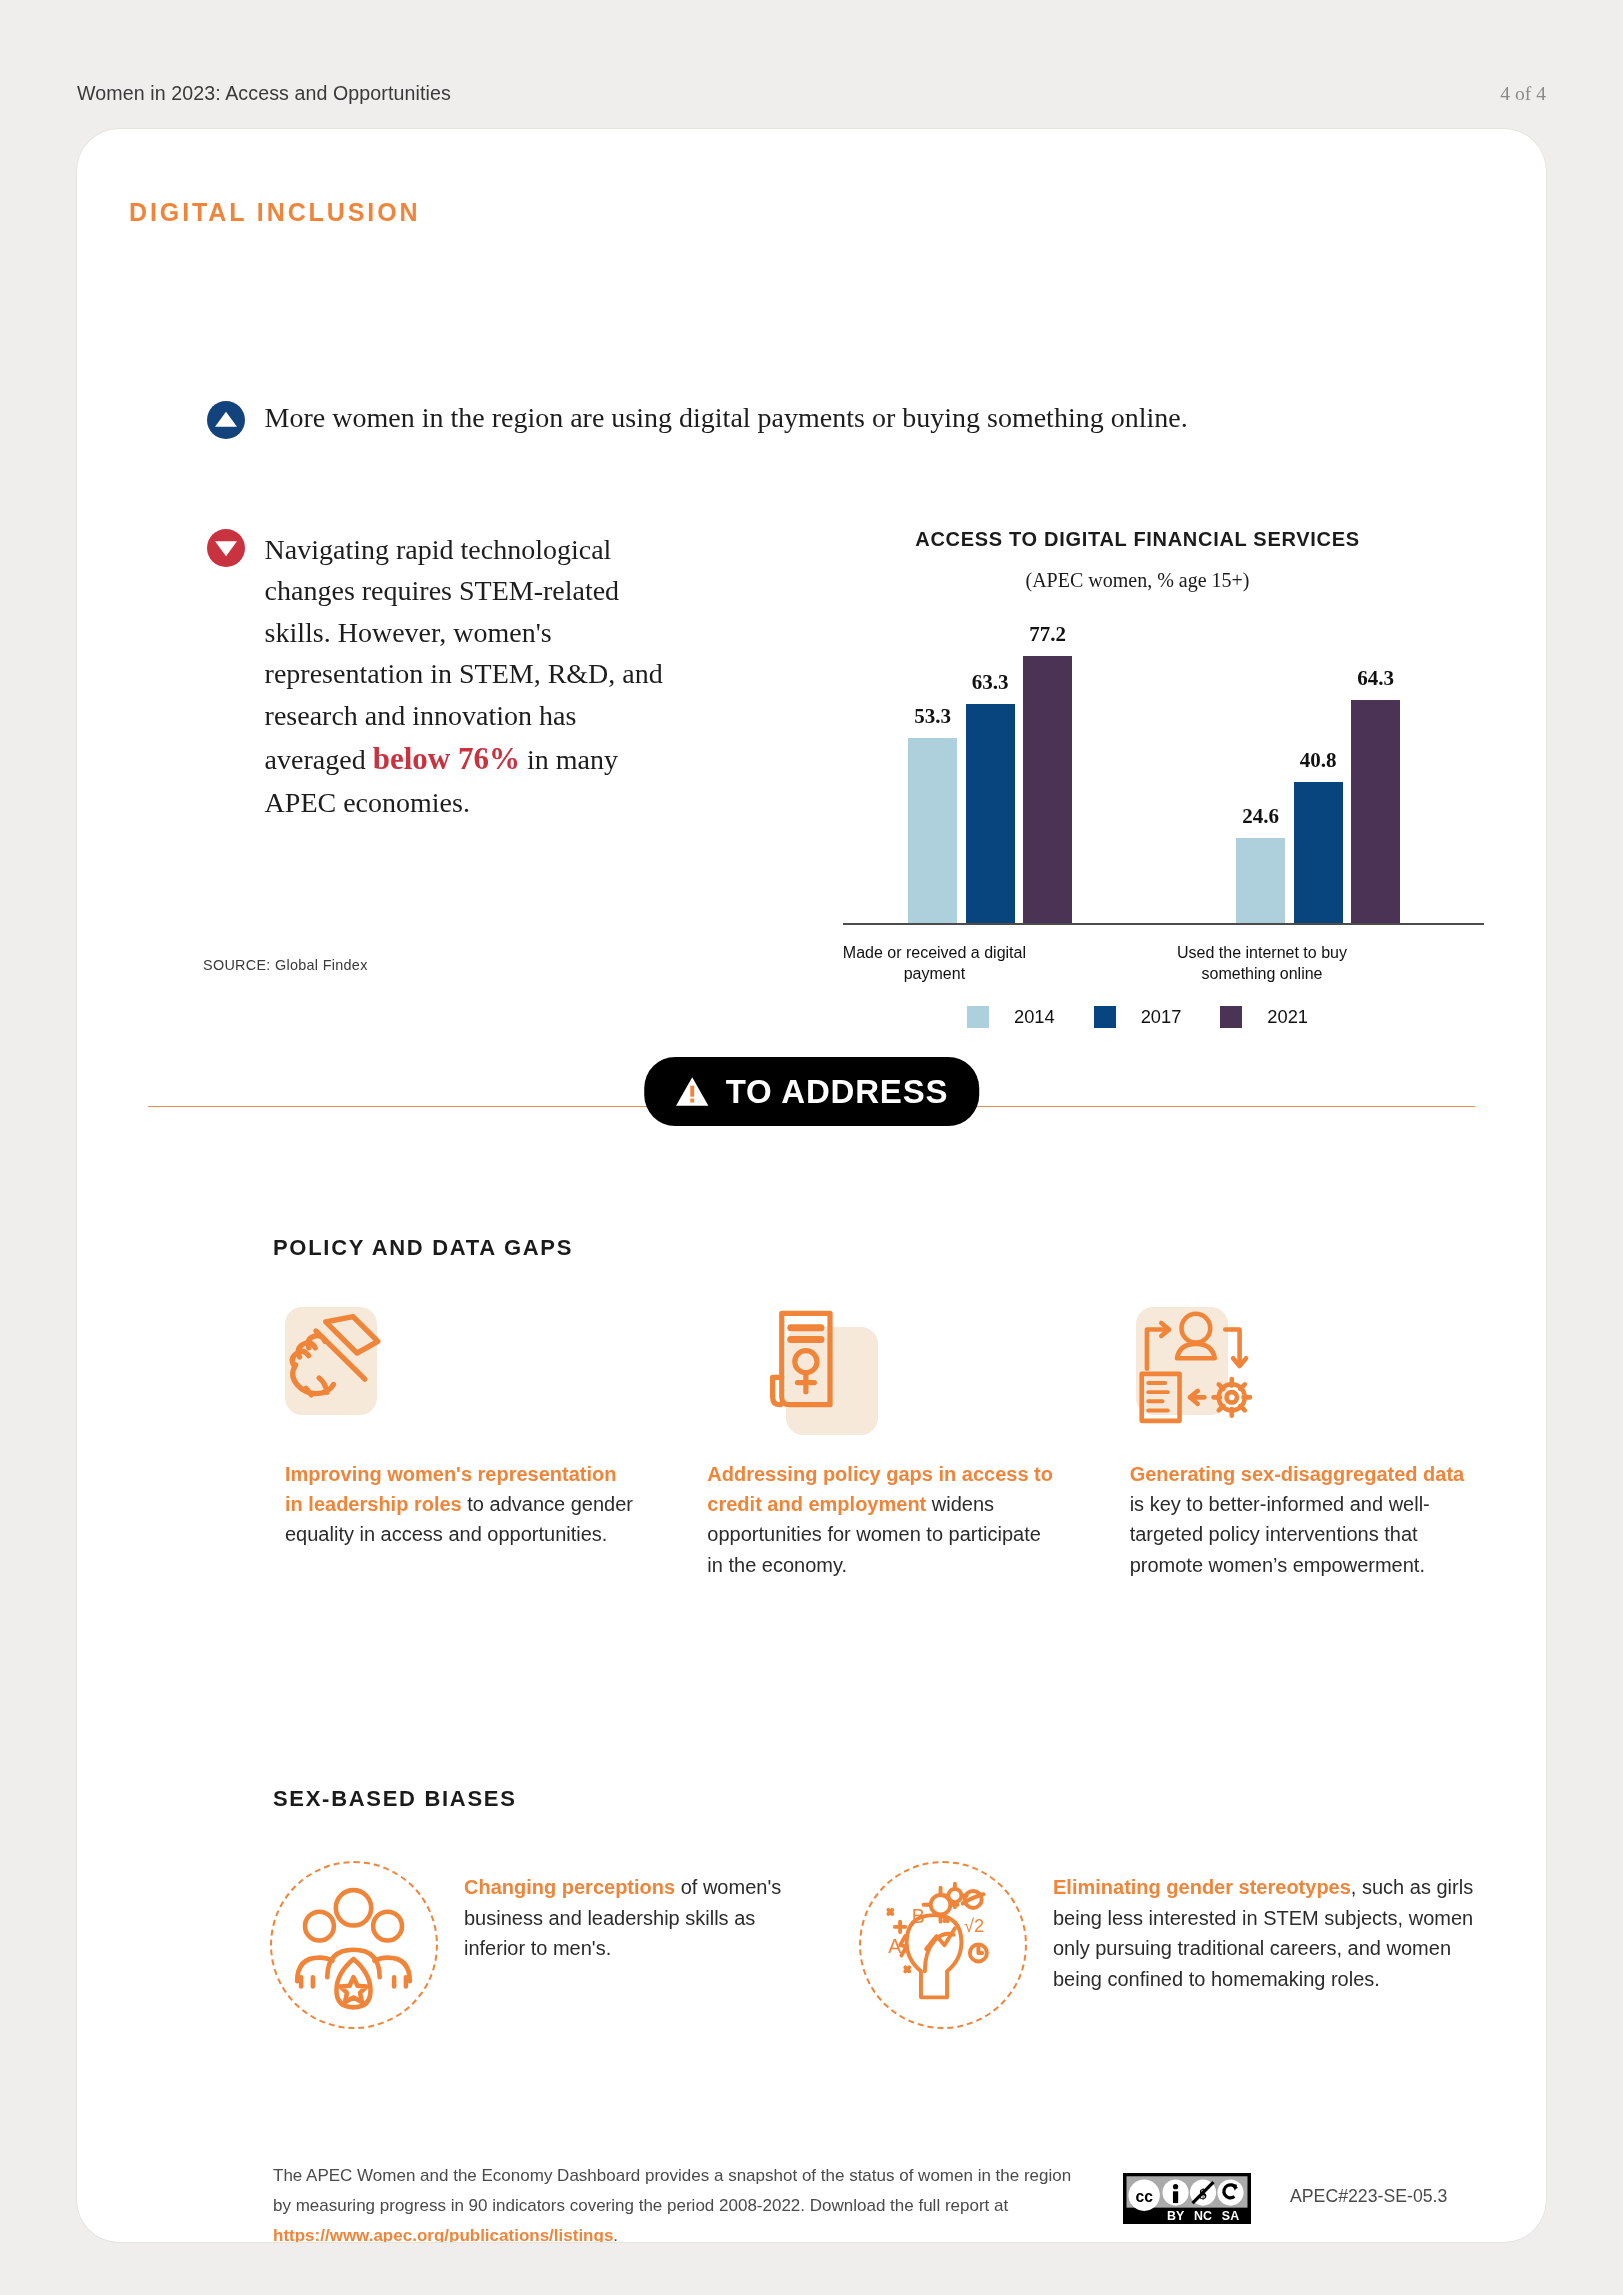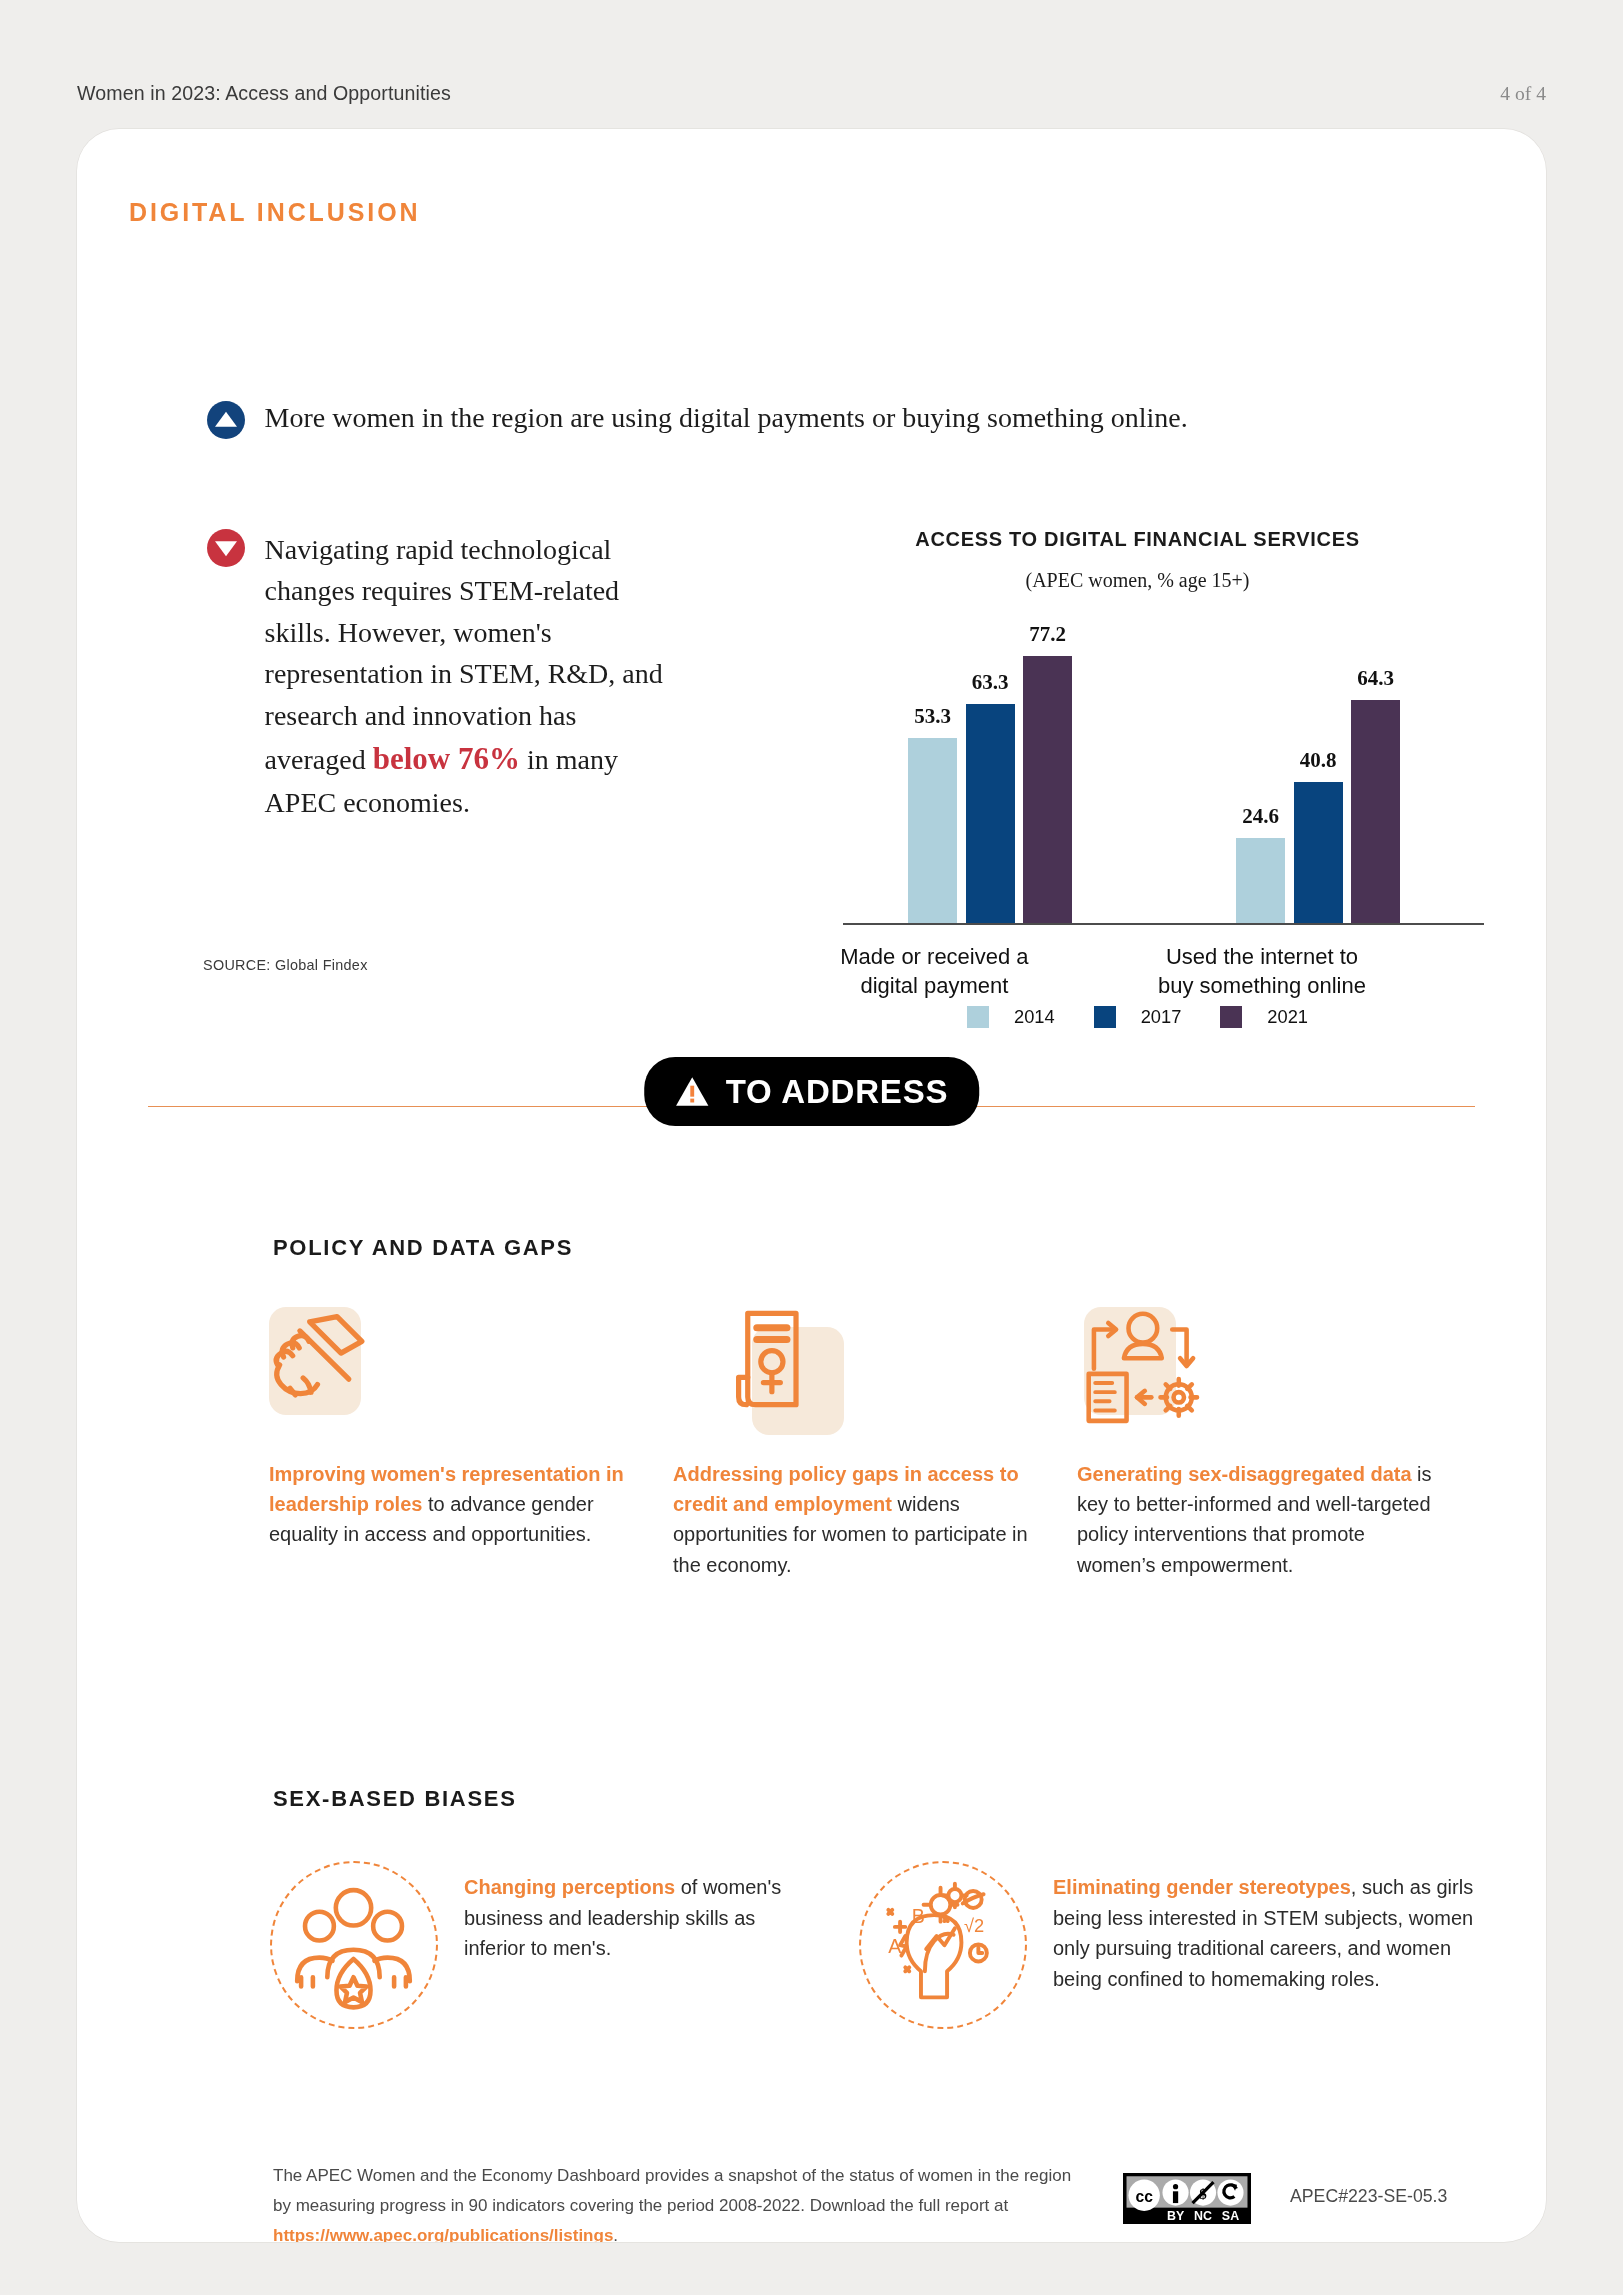--- a/index.html
+++ b/index.html
@@ -96,21 +96,21 @@
   .group.g2{ left:393px; }
   .bar{ width:49px; position:relative; }
   .bar .val{
     position:absolute; left:50%; transform:translateX(-50%);
     top:-34px; font-family:"Liberation Serif", serif;
     font-weight:700; font-size:21px; color:#111; white-space:nowrap;
   }
   .cat-labels{ position:relative; margin-left:72px; margin-right:19.6px; height:72px;}
   .cat{
     position:absolute; top:17px; text-align:center; width:222px;
-    font-size:22px; color:#111; line-height:1.32;
+    font-size:16px; color:#111; line-height:1.32;
   }
   .cat.c1{ left:-19.6px; }
   .cat.c2{ left:308px; }
   .legend{
     display:flex; justify-content:center; gap:39px; margin-top:9.2px;
   }
   .legend-item{ display:flex; align-items:center; gap:25px;}
   .legend-swatch{ width:22px;height:22px; }
   .legend-label{ font-size:18.3px; color:#111; }
   
@@ -130,22 +130,22 @@
     color:#fff; font-size:33px; font-weight:700; letter-spacing:0.8px;
   }
   
   .sub-heading{
     position:absolute; font-size:22px; font-weight:700; color:#1b1b1b;
     letter-spacing:1.7px;
   }
   .sub-heading.policy{ top:1106px; left:196px; }
   .sub-heading.biases{ top:1657px; left:196px; }
   
-  .cols{ position:absolute; top:1178px; left:192px; width:1197px;
-         display:flex; gap:47px; }
+  .cols{ position:absolute; top:1178px; left:208px; width:1197px;
+         display:flex; gap:70px; }
   .col{ width:357px; }
   .col-icon{ height:124px; position:relative; }
   .icon-badge{
     position:absolute; top:0; left:0; width:92px; height:108px;
     background:#f6e9da; border-radius:17px;
   }
   .icon-badge.c2{ left:79px; top:19.6px;}
   .icon-badge.c3{ left:6.5px; top:0;}
   .col-text{
     margin-top:27.5px; font-size:20px; line-height:1.52; color:#2b2b2b;

